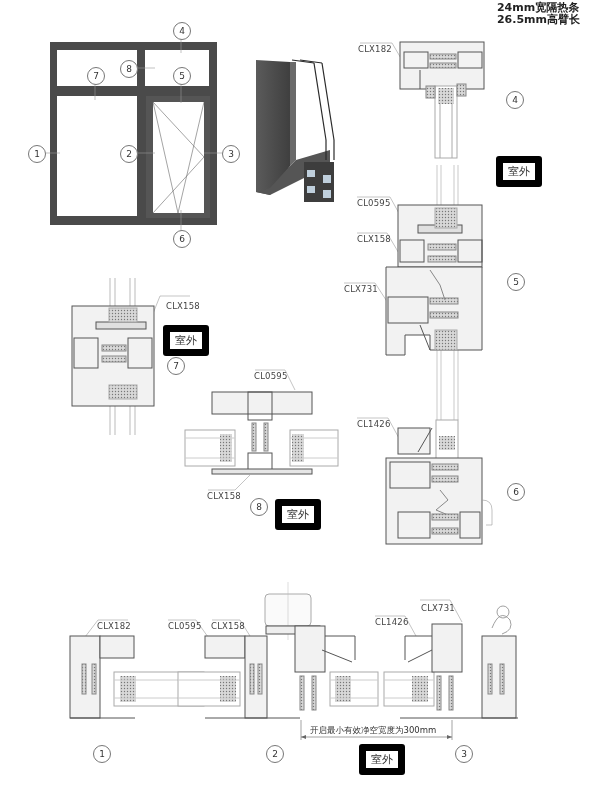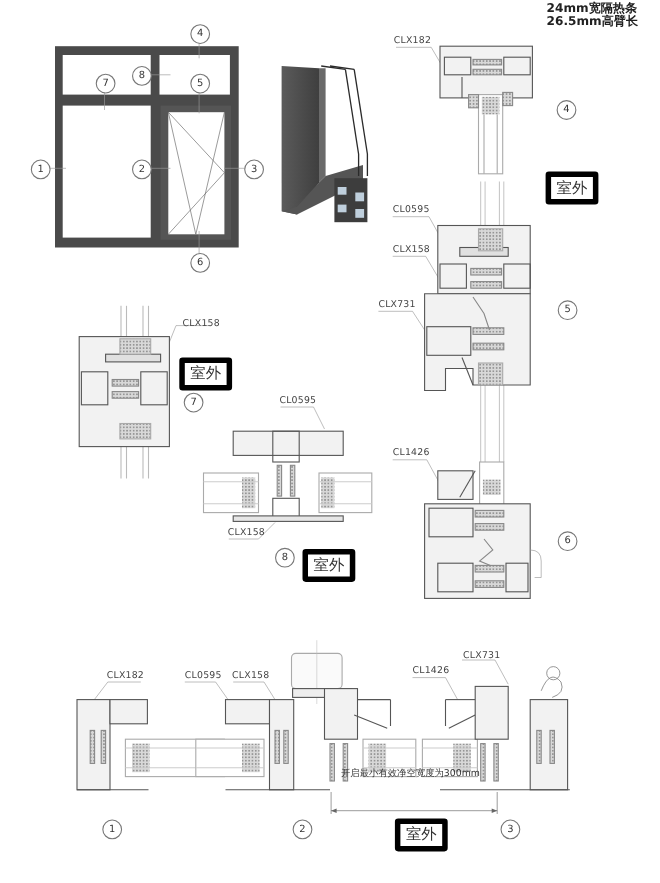--- a/index.html
+++ b/index.html
@@ -2,22 +2,22 @@
 <html><head>
 <meta charset="utf-8">
 <style>
   html, body { margin: 0; padding: 0; background: #ffffff; }
   body { width: 600px; height: 803px; position: relative; overflow: hidden;
          font-family: "DejaVu Sans", "Liberation Sans", sans-serif; color: #333; }
   .abs { position: absolute; }
   .title { right: 20px; top: 2px; text-align: left; font-weight: bold; font-size: 11px; line-height: 12px; color: #222; }
   .callout { position: absolute; width: 16px; height: 16px; border: 1px solid #777; border-radius: 50%;
              font-size: 9px; line-height: 16px; text-align: center; color: #333; background: #fff; }
-  .tag { position: absolute; font-size: 8.5px; color: #444; letter-spacing: 0.2px; }
-  .outdoor { position: absolute; border: 5px solid #000000; border-radius: 3px; font-size: 14px; padding: 1px 5px; color: #333; background: #fff; }
+  .tag { position: absolute; font-size: 8.5px; color: #444; letter-spacing: 0.2px; margin-top: 12px; }
+  .outdoor { position: absolute; border: 7px solid #000000; border-radius: 3px; font-size: 11px; padding: 1px 5px; color: #333; background: #fff; }
   .dim-text { position: absolute; font-size: 8.5px; color: #333; white-space: nowrap; }
   svg { position: absolute; left: 0; top: 0; }
 </style>
 </head>
 <body>
 
 <div class="abs title">
   <div>24mm宽隔热条</div>
   <div>26.5mm高臂长</div>
 </div>
@@ -300,18 +300,18 @@
 <div class="tag" style="left:207px; top:479px;">CLX158</div>
 <div class="callout" style="left:250px; top:498px;">8</div>
 <div class="outdoor" style="left:275px; top:499px;">室外</div>
 
 <div class="tag" style="left:97px; top:609px;">CLX182</div>
 <div class="tag" style="left:168px; top:609px;">CL0595</div>
 <div class="tag" style="left:211px; top:609px;">CLX158</div>
 <div class="tag" style="left:375px; top:605px;">CL1426</div>
 <div class="tag" style="left:421px; top:591px;">CLX731</div>
 
-<div class="dim-text" style="left:310px; top:697px;text-align:right;">开启最小有效净空宽度为300mm</div>
+<div class="dim-text" style="left:310px; top:725px;text-align:right;">开启最小有效净空宽度为300mm</div>
 <div class="outdoor" style="left:359px; top:744px;">室外</div>
 
 <div class="callout" style="left:93px; top:745px;">1</div>
 <div class="callout" style="left:266px; top:745px;">2</div>
 <div class="callout" style="left:455px; top:745px;">3</div>
 
 </body></html>

